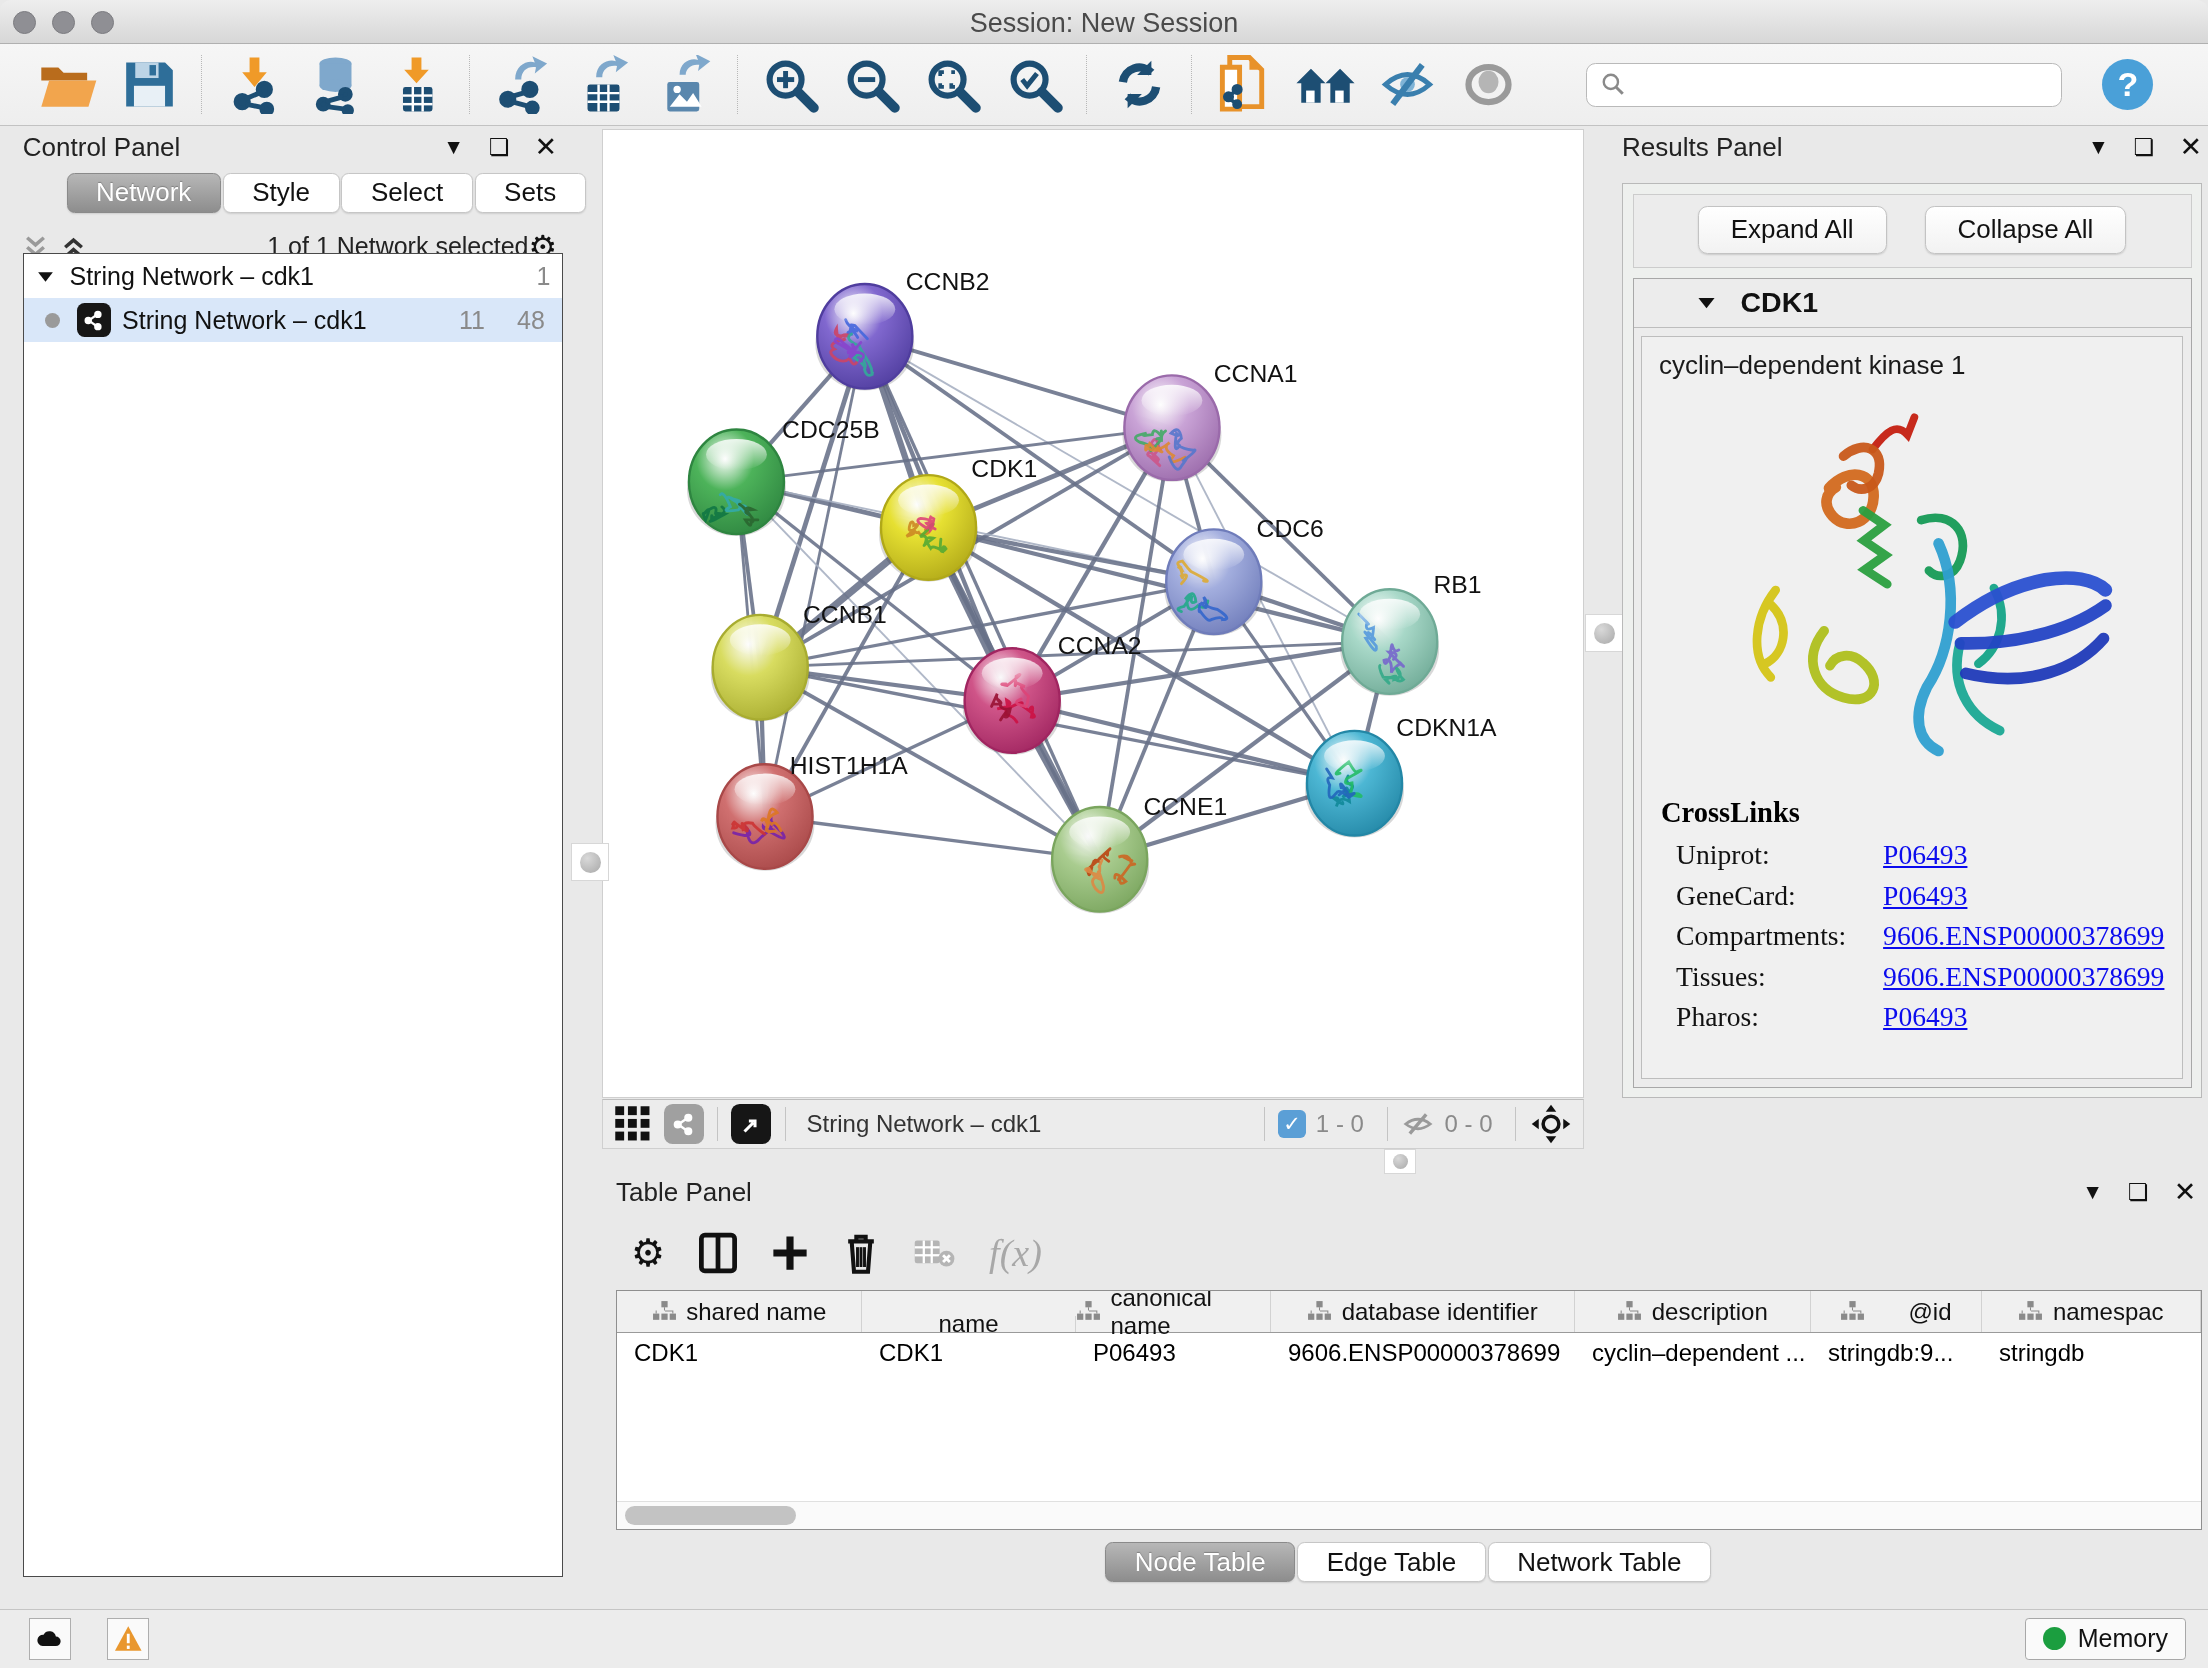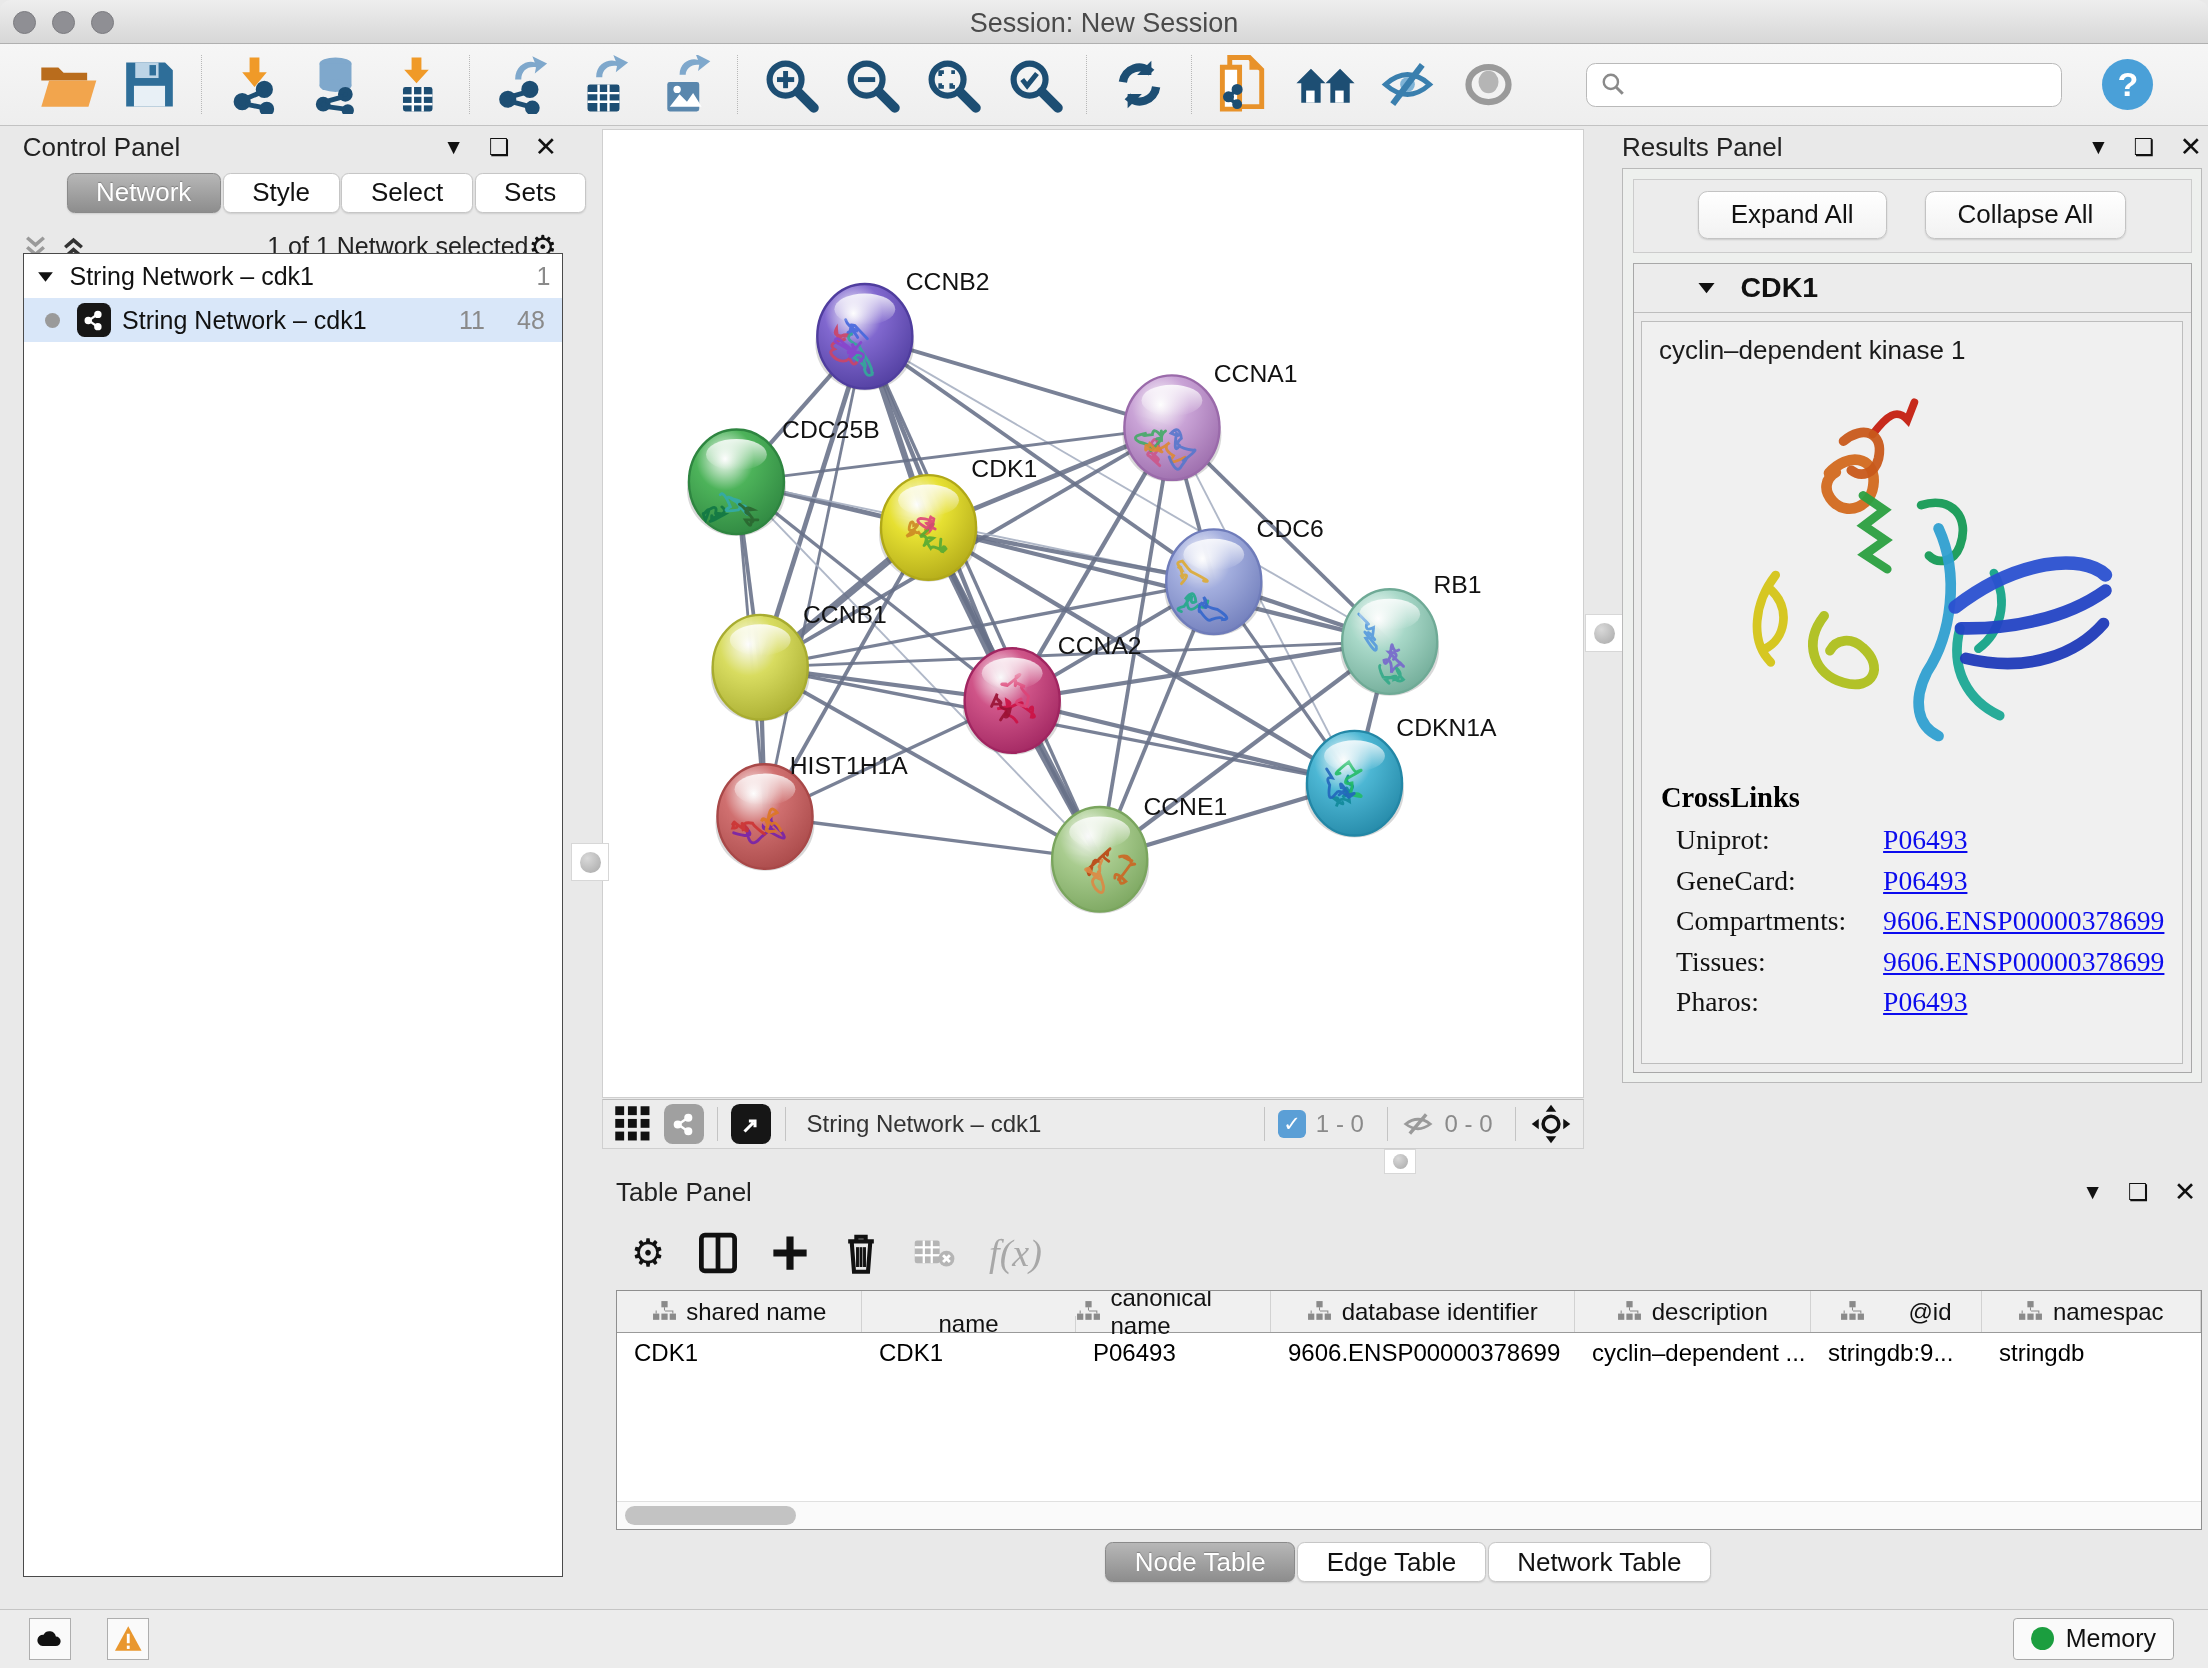--- a/index.html
+++ b/index.html
@@ -59,21 +59,21 @@
     display:flex; align-items:center; justify-content:center; }
 
   .splitter-handle { position:absolute; width:38px; height:38px; background:#fff; border:1px solid #d7d7d7;
     display:flex; align-items:center; justify-content:center; }
   .splitter-dot { width:21px; height:21px; border-radius:50%;
     background:radial-gradient(circle at 35% 30%, #d9d9d9, #a8a8a8); }
 
   
   .results-panel { position:absolute; left:1622px; top:131px; width:580px; height:1037px; }
   .rp-tab-row { display:flex; justify-content:center; margin-top:5.7px; }
-  .rp-outer { margin-top:5px; background:#eef0ee; border:1px solid #b9b9b9; padding:9.5px; }
+  .rp-outer { margin-top:20px; background:#eef0ee; border:1px solid #b9b9b9; padding:9.5px; }
   .rp-buttons { display:flex; justify-content:center; gap:38px; padding:11.4px 0 13.3px; background:#ececec;
     border:1px solid #cccccc; }
   .rp-btn { background:linear-gradient(#ffffff,#f2f2f2); border:1px solid #c3c3c3; border-radius:9.5px;
     font-size:26px; color:#111; padding:7.6px 32px; box-shadow:0 1px 1.9px rgba(0,0,0,.15); }
   .rp-gene-box { margin-top:9.5px; border:1px solid #a8a8a8; background:#ececec; height:810px; position:relative; }
   .rp-gene-head { display:flex; align-items:center; height:49px; border-bottom:1px solid #bdbdbd; }
   .rp-gene-name { font-size:28.5px; font-weight:bold; color:#111; margin-left:23px; }
   .rp-gene-inner { position:absolute; left:7.6px; right:7.6px; top:57px; bottom:7.6px; border:1px solid #bdbdbd;
     background:#f0f0f0; padding:13.3px 17px; overflow:hidden; }
   .rp-desc { font-size:26px; color:#1a1a1a; }
@@ -94,21 +94,21 @@
   .tp-td { display:flex; align-items:center; padding-left:17px; font-size:24px; color:#000; }
   .tp-scroll { position:absolute; left:0; right:0; bottom:0; height:28.5px; background:#fafafa; border-top:1px solid #e0e0e0; }
   .tp-thumb { position:absolute; left:7.6px; top:4.8px; width:171px; height:19px; border-radius:9.5px; background:#c3c3c3; }
   .tp-tabs { display:flex; justify-content:center; margin-top:12px; }
 
   
   .statusbar { position:absolute; left:0; top:1609px; width:2208px; height:59px; background:#ececec;
     border-top:1px solid #c5c5c5; }
   .sb-btn { position:absolute; top:7.6px; width:42px; height:42px; background:#fafafa; border:1.9px solid #aeaeae;
     display:flex; align-items:center; justify-content:center; }
-  .memory-btn { position:absolute; right:34px; top:7.6px; height:42px; background:#fafafa; border:1px solid #a8a8a8;
+  .memory-btn { position:absolute; right:22px; top:7.6px; height:42px; background:#fafafa; border:1px solid #a8a8a8;
     border-radius:3.8px; display:flex; align-items:center; gap:11.4px; padding:0 17px; font-size:25px; color:#111; }
   .mem-dot { width:23px; height:23px; border-radius:50%; background:#1b9e3f; }
 
   svg { display:block; }
   .net-svg text { font-family:"Liberation Sans","DejaVu Sans",sans-serif; }
 </style>
 </head>
 <body>
 
 <div class="window">

